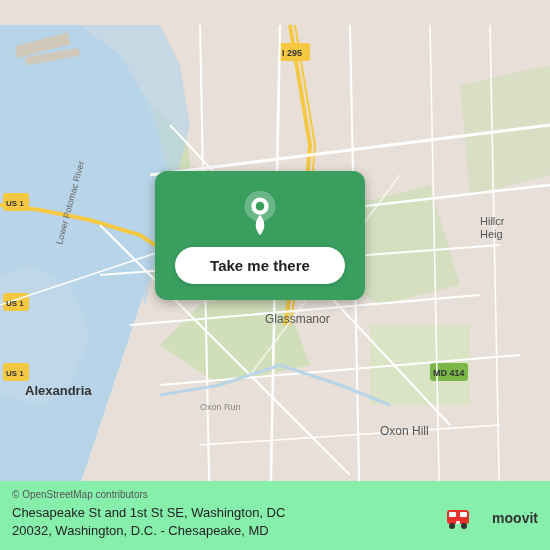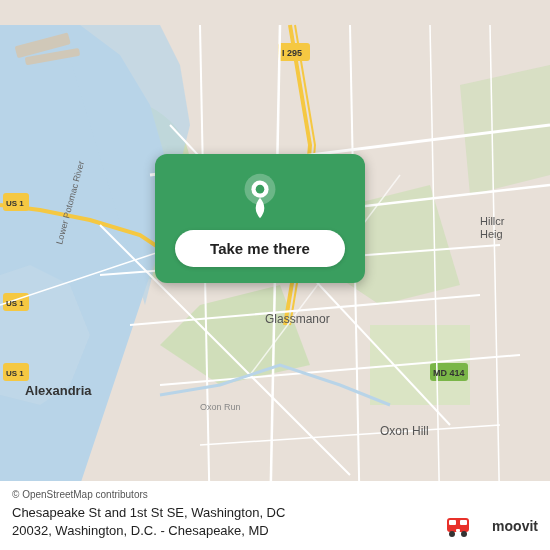--- a/index.html
+++ b/index.html
@@ -16,21 +16,21 @@
     #map-svg {
       width: 100%;
       height: 100%;
       position: absolute;
       top: 0; left: 0;
     }
 
     
     #take-me-there-container {
       position: absolute;
-      top: 154px;
+      top: 171px;
       left: 155px;
       display: flex;
       flex-direction: column;
       align-items: flex-end;
     }
 
     #green-card {
       background-color: #3a9e5f;
       border-radius: 12px;
       width: 210px;
@@ -61,33 +61,33 @@
       width: 100%;
       text-align: center;
     }
 
     
     #bottom-bar {
       position: absolute;
       bottom: 0;
       left: 0;
       width: 100%;
-      background: #ffffff;
+      background: #86efac;
       padding: 8px 12px 10px 12px;
     }
 
     #attribution {
       font-size: 10px;
       color: #555;
       margin-bottom: 4px;
     }
 
     #address-row {
       display: flex;
-      align-items: flex-end;
+      align-items: flex-start;
       justify-content: space-between;
     }
 
     #address-text {
       font-size: 13px;
       color: #222;
       line-height: 1.4;
       flex: 1;
       padding-right: 10px;
     }

